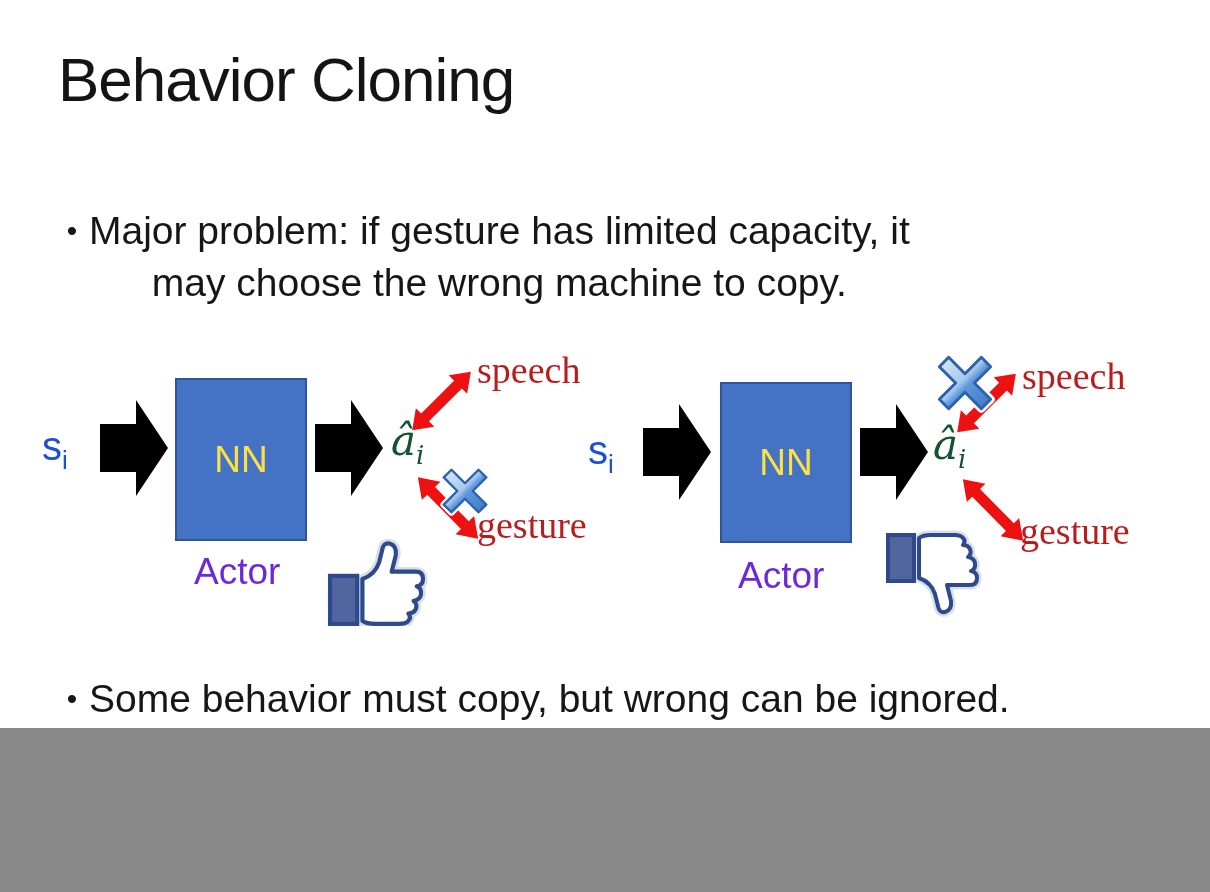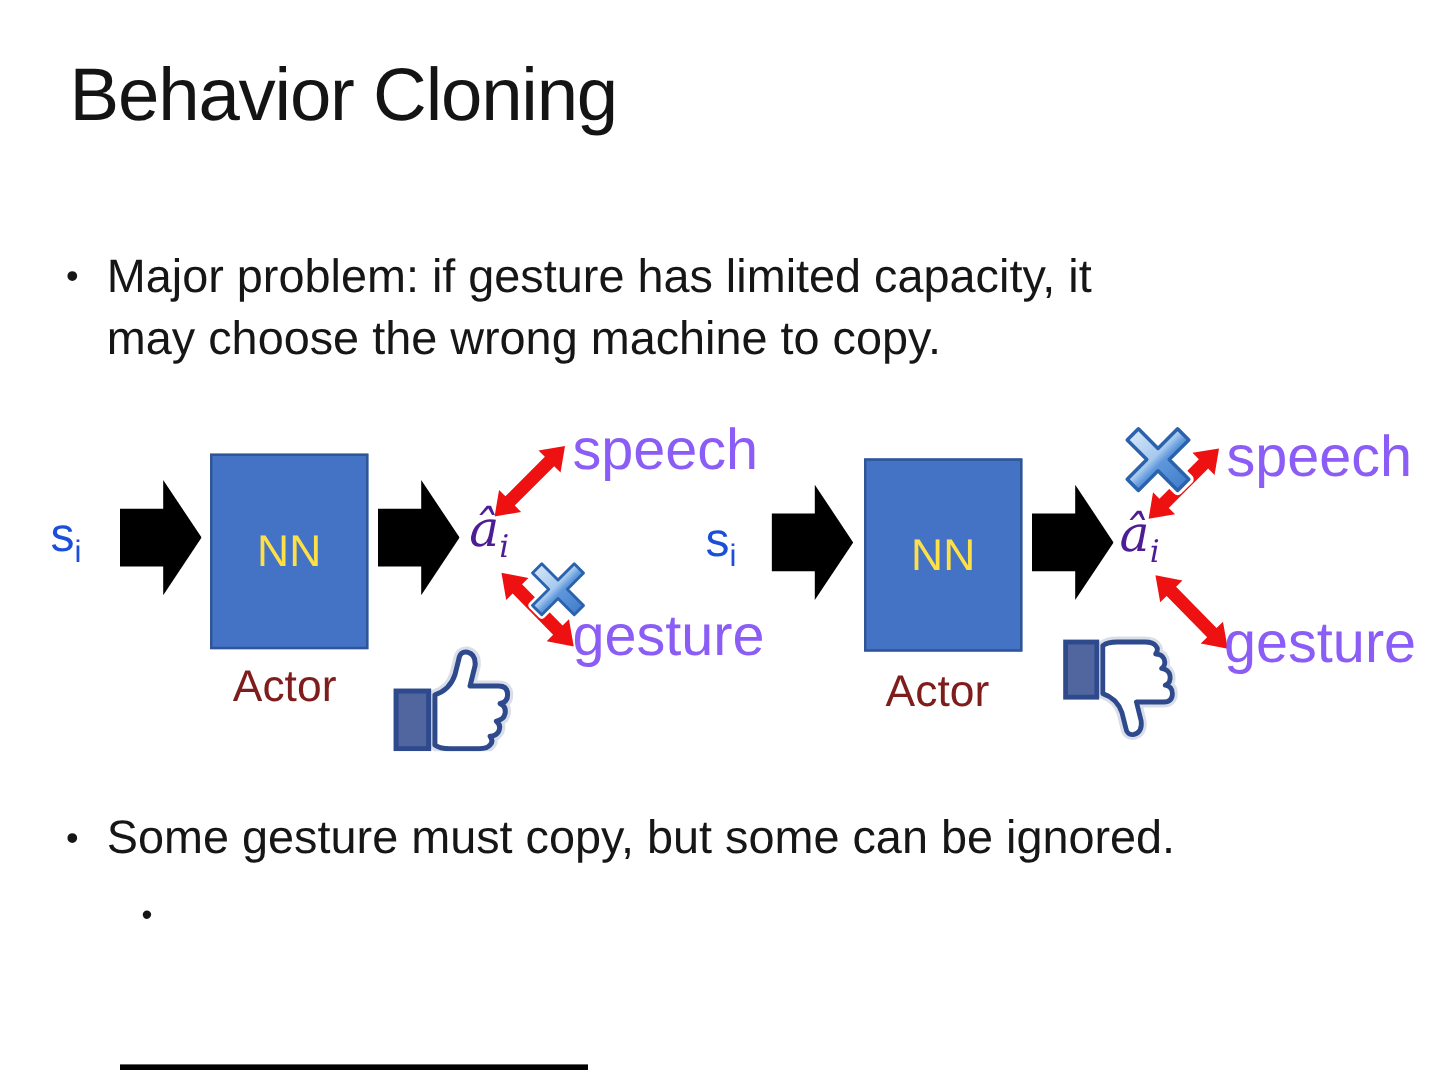--- a/index.html
+++ b/index.html
@@ -1,20 +1,21 @@
 <!DOCTYPE html>
 <html><head>
 <meta charset="utf-8">
 <style>
   * { margin:0; padding:0; box-sizing:border-box; }
   html,body { background:#888; }
   .slide {
-    position:relative; width:1210px; height:892px; background:#ffffff;
+    position:relative; width:1210px; height:728px; background:#ffffff;
     overflow:hidden; font-family:"Liberation Sans", sans-serif; color:#1a1a1a;
     margin:0 auto;
+    text-align:center;
   }
   .title {
     position:absolute; left:58px; top:44px; font-size:62px; font-weight:400;
     letter-spacing:-1px; color:#141414;
   }
   .bullet { position:absolute; display:flex; align-items:flex-start; font-size:39px; line-height:52px; color:#161616; }
   .bullet .marker { width:34px; font-size:30px; line-height:52px; flex:none; }
   .bullet-l1 { left:55px; top:205px; width:1080px; }
   .bullet-l2 { left:55px; top:673px; width:1120px; }
   .bullet-sub { left:118px; top:736px; width:1050px; font-size:38px; }
@@ -33,32 +34,32 @@
   .in-arrow-left   { left:100px; top:400px; }
   .out-arrow-left  { left:315px; top:400px; }
   .in-arrow-right  { left:643px; top:404px; }
   .out-arrow-right { left:860px; top:404px; }
 
   .state-label { position:absolute; font-size:40px; color:#1d4ed8; }
   .state-label sub { font-size:26px; }
   .state-left  { left:42px;  top:424px; }
   .state-right { left:588px; top:428px; }
 
-  .action-label { position:absolute; font-family:"DejaVu Serif", serif; font-style:italic; font-size:42px; color:#4c1d95; }
+  .action-label { position:absolute; font-family:"DejaVu Serif", serif; font-style:italic; font-size:42px; color:#14532d; }
   .action-label sub { font-size:26px; }
   .action-left  { left:391px; top:416px; }
   .action-right { left:933px; top:420px; }
 
-  .io-label { position:absolute; font-size:48px; color:#8b5cf6; }
+  .io-label { position:absolute; font-size:38px; color:#b91c1c;font-family:Liberation Serif, serif; }
   .speech-left  { left:477px;  top:348px; }
   .gesture-left { left:477px;  top:503px; }
   .speech-right  { left:1022px; top:354px; }
   .gesture-right { left:1020px; top:509px; }
 
-  .actor-label { position:absolute; font-size:37px; color:#7f1d1d; }
+  .actor-label { position:absolute; font-size:37px; color:#6d28d9; }
   .actor-left  { left:194px; top:551px; }
   .actor-right { left:738px; top:555px; }
 
   .red-arrow { position:absolute; height:30px; }
   .red-arrow svg { display:block; width:100%; height:100%; }
   .ra-speech-left  { left:400px; top:386px; width:83px; transform:rotate(-45deg); }
   .ra-gesture-left { left:405px; top:493px; width:86px; transform:rotate(45.5deg); }
   .ra-speech-right  { left:945px; top:388px; width:83px; transform:rotate(-45deg); }
   .ra-gesture-right { left:950px; top:495px; width:86px; transform:rotate(45.5deg); }
 
@@ -203,20 +204,20 @@
       <svg viewBox="0 0 100 90">
         <path d="M37 85 L37 45 Q49 41 53 29 L56 17 Q57 10 63 11 Q70 13 69 22 L65 38 L88 38 Q95 38 95 45 Q95 51 89 52 Q94 54 93 60 Q92 65 86 66 Q90 69 88 74 Q86 78 81 78 Q84 82 81 85 Q79 88 72 88 L49 88 Q41 88 37 85 Z" fill="#ffffff" stroke="#D9DEE9" stroke-width="9" stroke-linejoin="round"></path>
         <path d="M37 85 L37 45 Q49 41 53 29 L56 17 Q57 10 63 11 Q70 13 69 22 L65 38 L88 38 Q95 38 95 45 Q95 51 89 52 Q94 54 93 60 Q92 65 86 66 Q90 69 88 74 Q86 78 81 78 Q84 82 81 85 Q79 88 72 88 L49 88 Q41 88 37 85 Z" fill="#ffffff" stroke="#2E4A8C" stroke-width="4" stroke-linejoin="round"></path>
         <rect x="6" y="42" width="26" height="46" fill="#51659E" stroke="#2E4A8C" stroke-width="4"></rect>
       </svg>
     </span>
   </div>
 
   <div class="bullet bullet-l2">
     <span class="marker">•</span>
-    <span>Some gesture must copy, but some can be ignored.</span>
+    <span>Some behavior must copy, but wrong can be ignored.</span>
   </div>
   <div class="bullet bullet-sub">
     <span class="marker">•</span>
   </div>
 
   <div class="clipped-line"></div>
 </div>
 
 </body></html>

